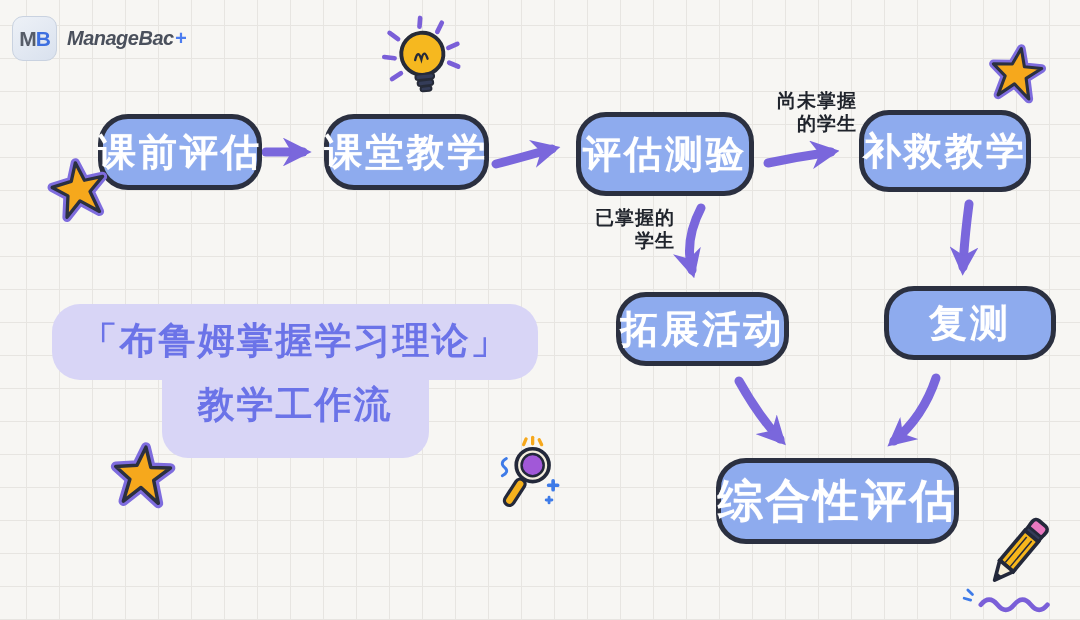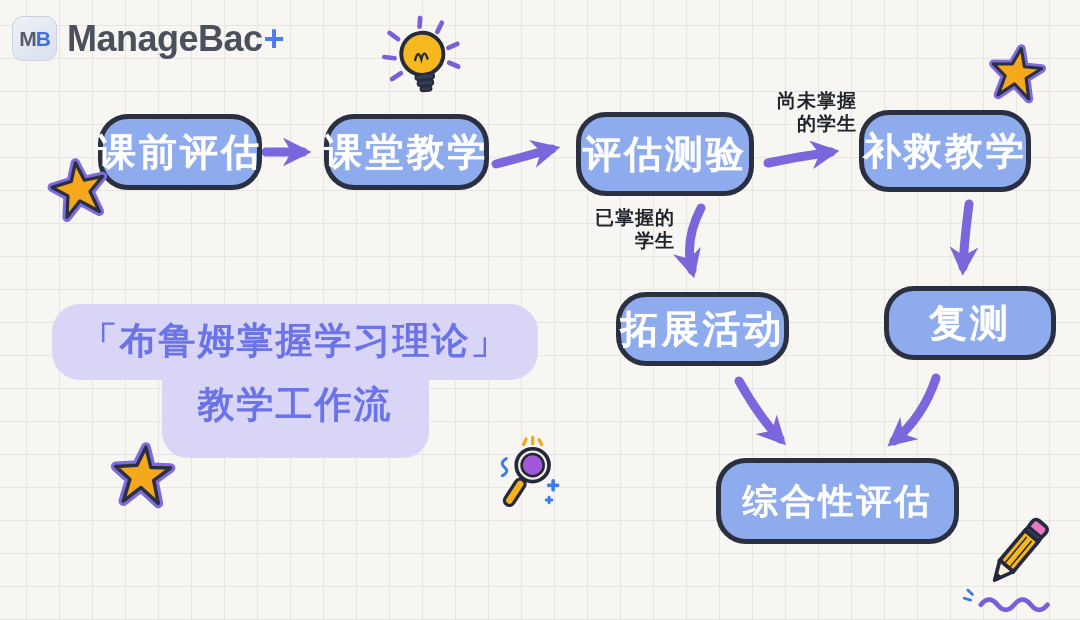--- a/index.html
+++ b/index.html
@@ -18,37 +18,37 @@
   .logo { position:absolute; left:12px; top:16px; display:flex; align-items:center; gap:10px; }
   .logo-mark {
     width:43px; height:43px; border-radius:11px;
     background:linear-gradient(145deg,#EDF1F7,#D9E1EE);
     border:1px solid #C9D2E0;
     display:flex; align-items:center; justify-content:center;
     font-weight:bold; font-size:21px; letter-spacing:-1px;
   }
   .logo-mark .m { color:#565C68; }
   .logo-mark .b { color:#3D6FE0; }
-  .logo-text { font-size:36px; font-weight:bold; letter-spacing:-0.5px; }
+  .logo-text { font-size:20px; font-weight:bold; letter-spacing:-0.5px;font-style:italic; }
   .logo-text .name { color:#4A505C; }
   .logo-text .plus { color:#4C7DF0; margin-left:1px; }
 
   
   .node {
     position:absolute;
     background:#8EABEE;
     border:5px solid #2B3040;
     border-radius:30px;
     display:flex; align-items:center; justify-content:center;
     color:#FFFFFF; font-weight:800; font-size:38px; letter-spacing:3px;
     box-sizing:border-box;
     text-shadow:0 0 1px rgba(255,255,255,0.6);
     white-space:nowrap;
   }
-  .node.big { font-size:35px; }
+  .node.big { font-size:45px; }
 
   
   .edge-label {
     position:absolute; color:#20242C; font-weight:800;
     font-size:19px; line-height:1.2; text-align:right; letter-spacing:1px;
   }
 
   
   .title { position:absolute; left:52px; top:304px; width:486px; text-align:center;
            color:#6B73E8; font-weight:800; letter-spacing:2px; }

